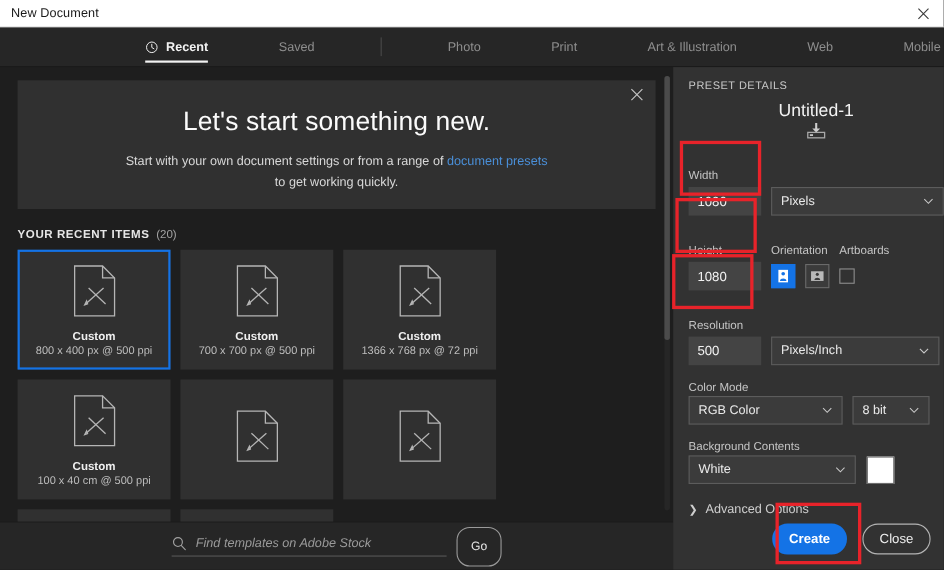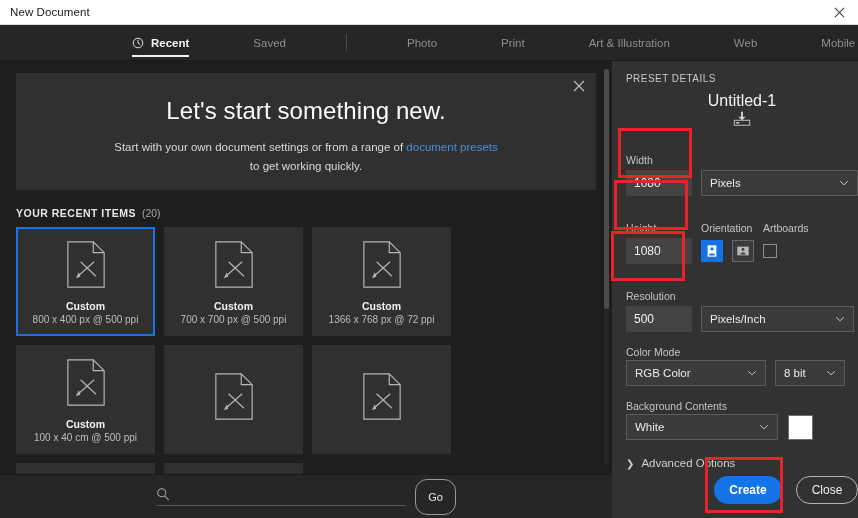--- a/index.html
+++ b/index.html
@@ -223,21 +223,21 @@
   }
 
   .advanced {
     margin-top: 17px;
     display: flex; align-items: center; gap: 7px;
     font-size: 11.5px; color: #cfcfcf; cursor: default;
   }
   .advanced .arrow { font-size: 10px; color: #cfcfcf; }
 
   .btn-row {
-    position: absolute; right: 16px; bottom: 14px;
+    position: absolute; right: 28px; bottom: 14px;
     display: flex; align-items: center; gap: 14px;
   }
   .btn {
     height: 28px; border-radius: 14px;
     display: flex; align-items: center; justify-content: center;
     font-size: 12px; cursor: default;
   }
   .btn-create {
     width: 68px; background: #1473e6; color: #ffffff; font-weight: bold;
   }
@@ -431,20 +431,21 @@
           <div class="thumb-bar"></div>
         </div>
       </div>
 
       <div class="searchbar">
         <div class="search-field">
           <svg viewBox="0 0 16 16" width="14" height="14">
             <circle cx="6.6" cy="6.6" r="4.6" fill="none" stroke="#a0a0a0" stroke-width="1.2"></circle>
             <path d="M10.2 10.4 L14.2 14.4" stroke="#a0a0a0" stroke-width="1.2" stroke-linecap="round"></path>
           </svg>
+          <span class="ph">Find templates on Adobe Stock</span>
         </div>
         <div class="go-btn">Go</div>
       </div>
     </div>
 
     <div class="right">
 
       <div class="preset-label">PRESET DETAILS</div>
 
       <div class="doc-name-row">

